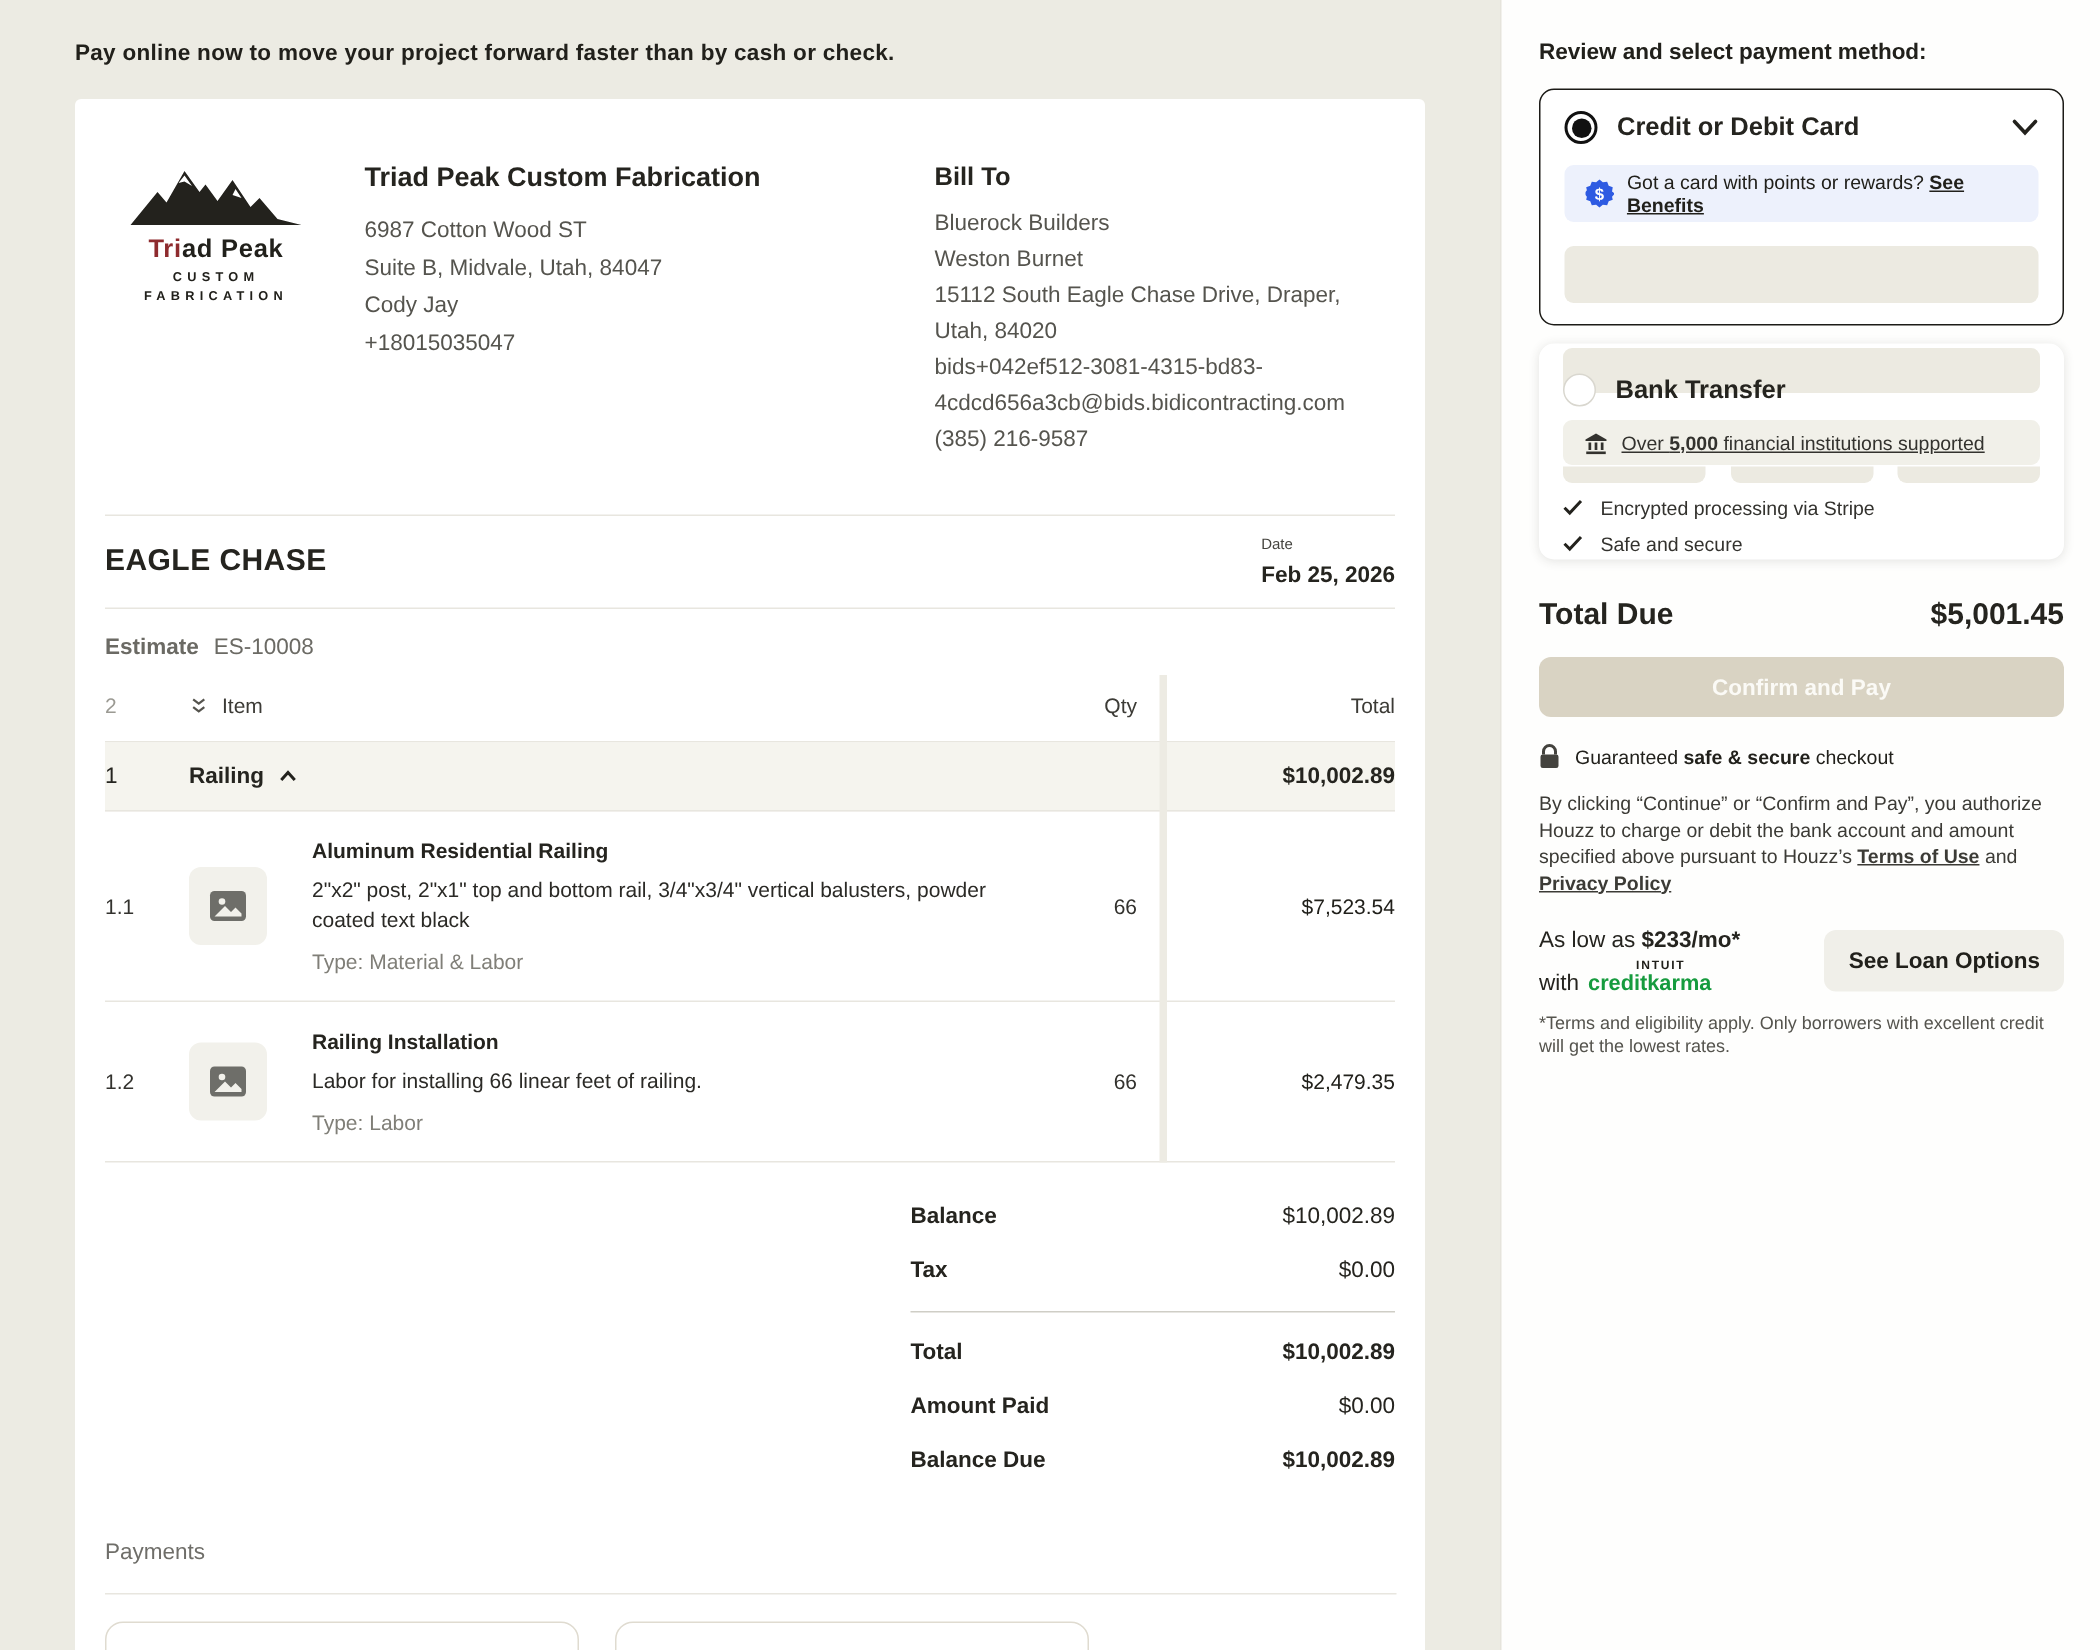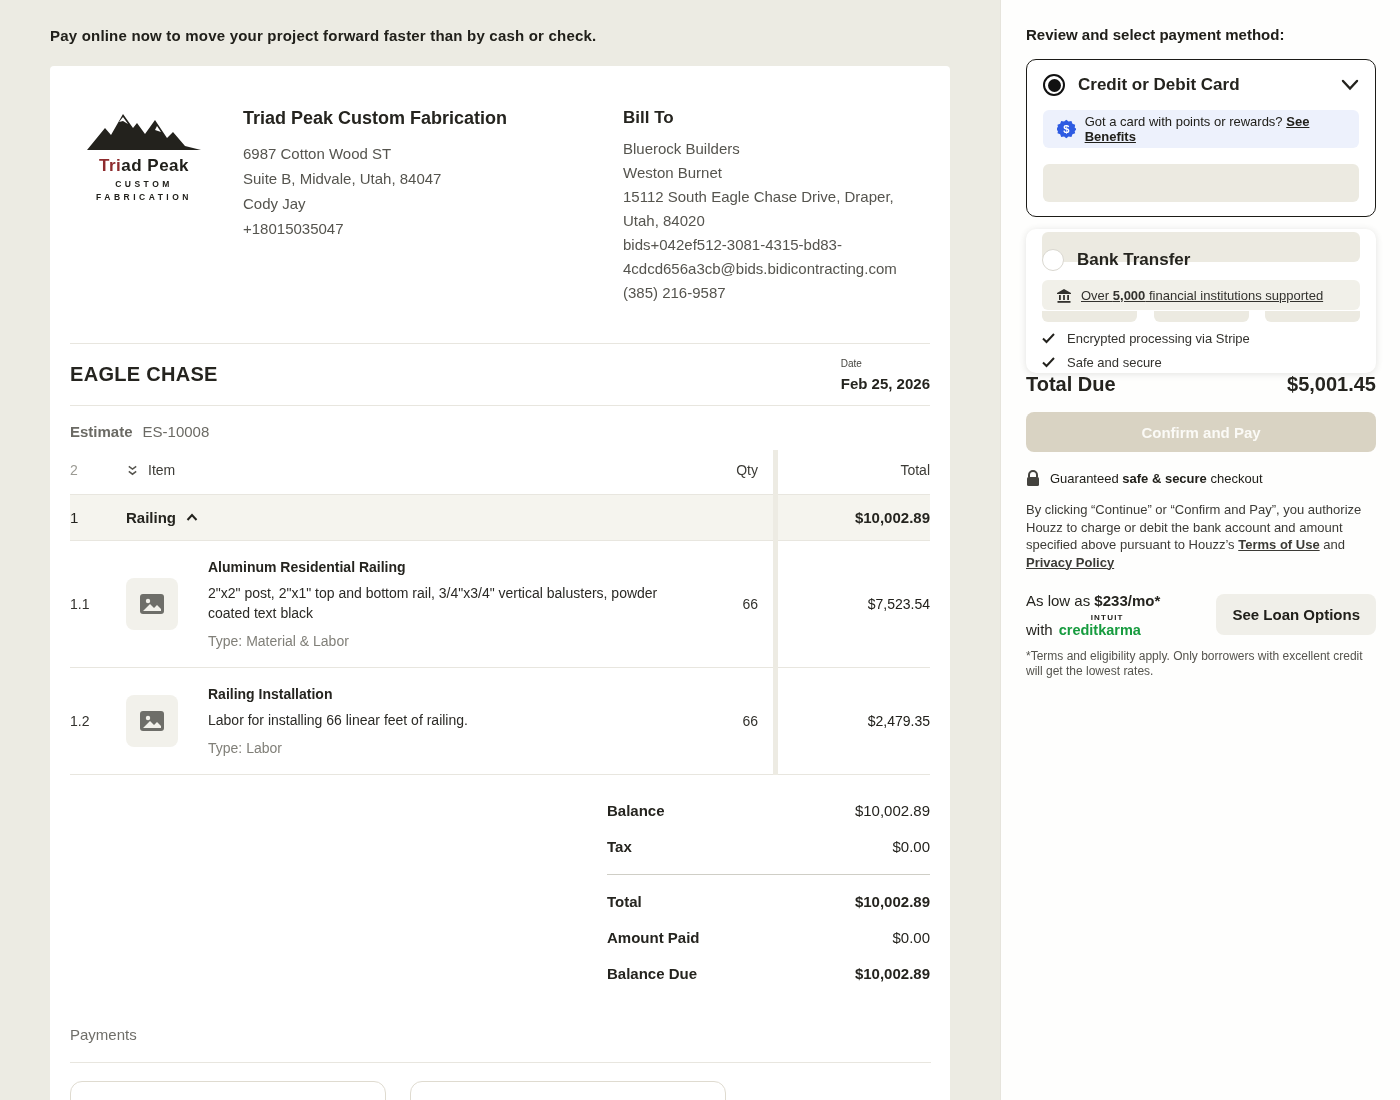--- a/index.html
+++ b/index.html
@@ -86,21 +86,21 @@
   .pm-card-bank { margin-top:12px; background:#fff; border-radius:10px; height:144px; overflow:hidden;
     padding:3px 16px 0 16px; box-shadow:0 1px 7px rgba(60,58,50,.14); }
   .sk-b { height:30px; }
   .bank-head { display:flex; align-items:center; gap:13px; margin-top:-13px; position:relative; }
   .bank-banner { margin-top:9px; background:#F1F0E9; border-radius:6px; height:30px;
     display:flex; align-items:center; gap:9px; padding:0 14px; font-size:13px; color:#33322E;text-decoration:underline; }
   .sk-row { display:flex; justify-content:space-between; margin-top:1px; }
   .sk-c { width:95px; height:11px; border-radius:0 0 6px 6px; }
   .check-row { display:flex; align-items:center; gap:12px; font-size:13px; color:#33322E; margin-top:9px; }
   .check-row:first-of-type { margin-top:7px; }
-  .totaldue-row { display:flex; justify-content:space-between; align-items:flex-end; }
+  .totaldue-row { display:flex; justify-content:space-between; align-items:flex-end; margin-top:26px; }
   .totaldue-label, .totaldue-value { font-size:20px; font-weight:700; }
   .confirm-btn { margin-top:16px; width:100%; height:40px; background:#D9D3C3; border:none;
     border-radius:8px; color:#FBFAF6; font-size:15px; font-weight:600; font-family:inherit; cursor:default; }
   .secure-row { display:flex; align-items:center; gap:10px; margin-top:18px; font-size:13px; color:#21201B; }
   .legal { margin-top:14px; font-size:13px; line-height:17.5px; color:#3C3B36; }
   .legal a { color:#3C3B36; text-decoration:underline; cursor:pointer; font-weight:600; }
   .loan-row { display:flex; justify-content:space-between; align-items:center; margin-top:21px; }
   .loan-line1 { font-size:15px; }
   .loan-line1 b { font-weight:700; }
   .loan-line2 { font-size:15px; margin-top:5px; display:flex; align-items:flex-end; gap:6px; }

